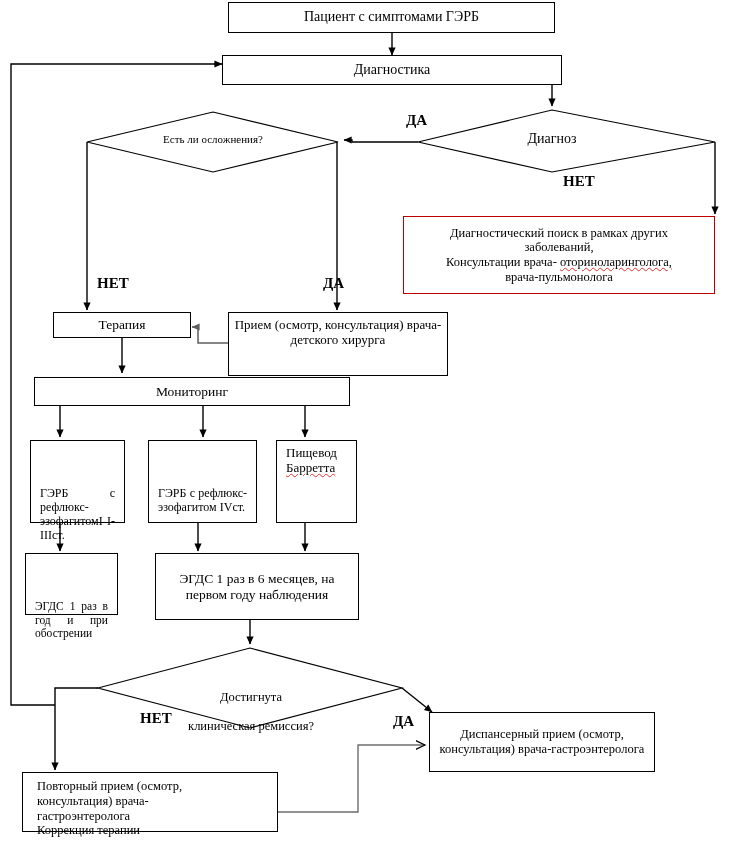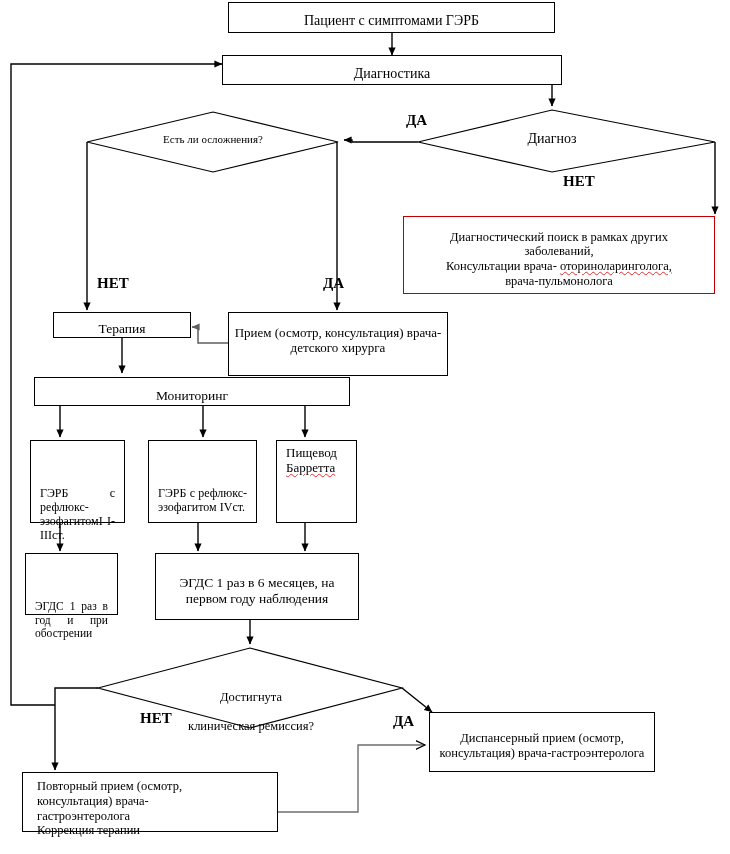--- a/index.html
+++ b/index.html
@@ -32,21 +32,21 @@
     background: #ffffff;
     display: flex;
     align-items: center;
     justify-content: center;
     text-align: center;
     line-height: 1.18;
     color: #000000;
   }
   .node.red { border-color: #c00000; }
   .node .txt { display: block; width: 100%; padding: 0 4px; }
-  .t-center { text-align: center; margin-top: 8px; }
+  .t-center { text-align: center; }
   .t-left   { text-align: left; }
   .t-just   { text-align: justify; text-align-last: left; margin-top: 41px; }
   .v-top { align-items: flex-start; }
 
   .label {
     position: absolute;
     font-weight: bold;
     color: #000000;
     white-space: nowrap;
     font-family: "Liberation Serif", "DejaVu Serif", serif;

